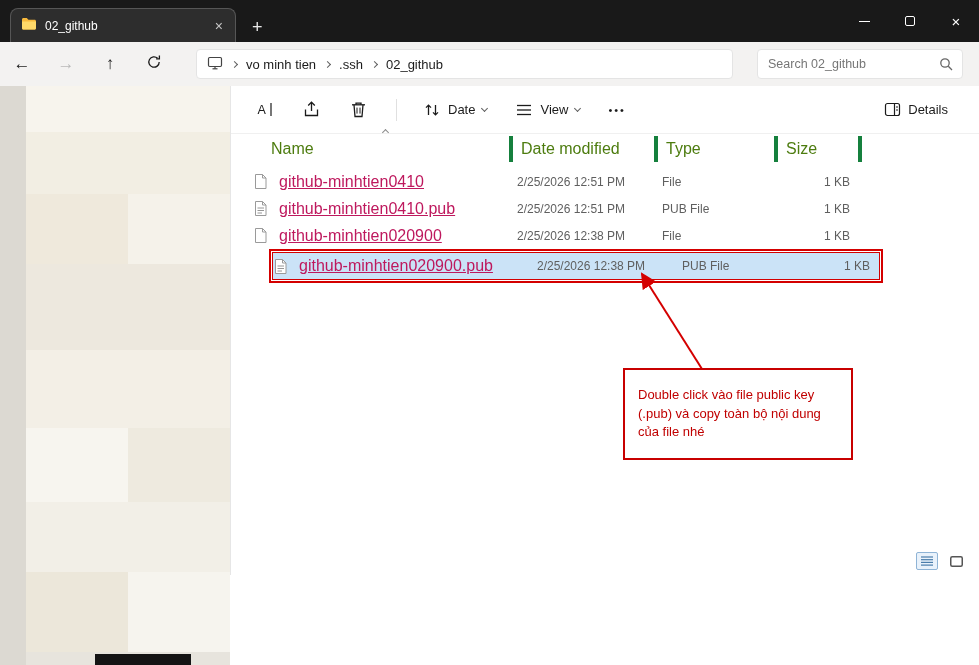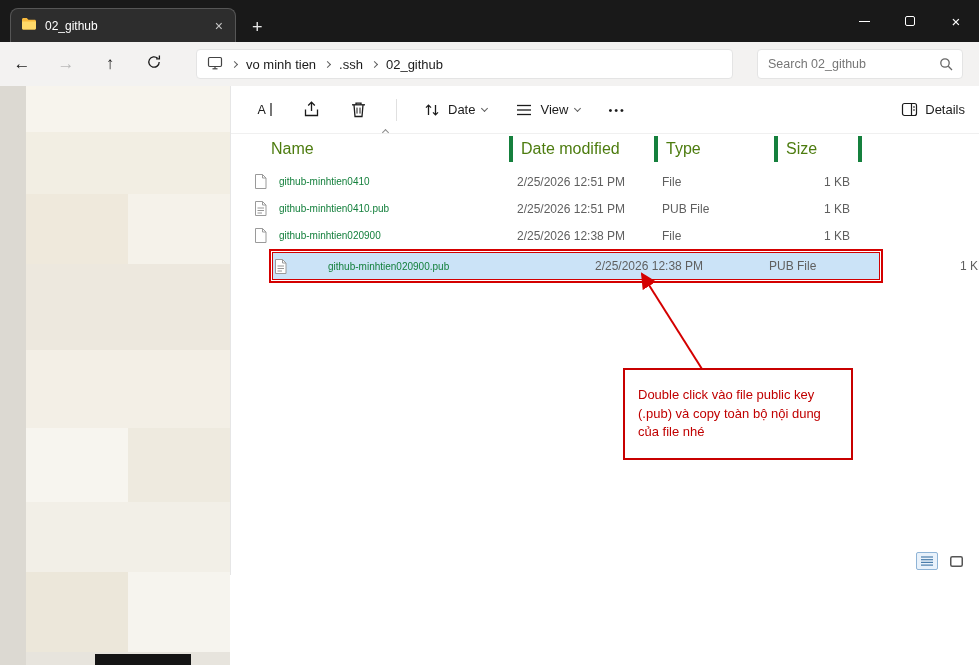--- a/index.html
+++ b/index.html
@@ -69,48 +69,48 @@
     position: absolute; left: 230px; top: 86px; right: 0; bottom: 0;
     background: #fff; border-left: 1px solid #e6e6e6;
   }
   .cmdbar {
     height: 48px; display: flex; align-items: center; padding-left: 24px;
     border-bottom: 1px solid #f0f0f0; color: #1b1b1b; font-size: 13px;
   }
   .cmdbtn { display: flex; align-items: center; gap: 7px; margin-right: 28px; }
   .vsep { width: 1px; height: 22px; background: #e0e0e0; margin-right: 26px; }
   .more-dots { font-size: 11px; letter-spacing: 2px; color: #1b1b1b; }
-  .details-btn { margin-left: auto; margin-right: 14px; display: flex; align-items: center; gap: 7px; }
+  .details-btn { margin-left: auto; margin-right: 31px; display: flex; align-items: center; gap: 7px; }
 
   
   .listheader {
     margin-top: 2px; height: 26px; display: grid;
     grid-template-columns: 256px 145px 120px 84px 1px;
     padding-left: 22px; align-items: center;
     font-size: 16px; color: #4d7c0f; position: relative;
   }
   .hcell { height: 100%; display: flex; align-items: center; }
   .hcell.first { padding-left: 18px; }
   .hcell.bordered { border-left: 4px solid #15803d; padding-left: 8px; }
   .sort-caret { position: absolute; left: 152px; top: -6px; border-color: #8a8a8a; }
 
   
   .rows { margin-top: 6px; padding-left: 22px; font-size: 12px; }
   .row {
     width: 605px; height: 27px; display: grid;
     grid-template-columns: 24px 232px 145px 120px 84px; align-items: center;
   }
-  .cell.name { color: #15803d; font-size: 10px; padding-left: 2px; white-space: nowrap; }
+  .cell.name { color: #be185d; font-size: 16px; padding-left: 2px; white-space: nowrap; text-decoration: underline; }
   .cell.dim { color: #5f5f5f; padding-left: 8px; white-space: nowrap; }
   .cell.size { text-align: right; padding-right: 8px; padding-left: 0; }
   .cell.icon { display: flex; align-items: center; justify-content: flex-start; }
 
   .red-wrap { margin-left: 16px; width: 614px; border: 2px solid #d40000; padding: 1px; }
   .red-wrap-inner { border: 1px solid #d40000; }
-  .red-wrap .row { width: 100%; height: 26px; background: #cbe3f7; gap: 29px; }
+  .red-wrap .row { width: 100%; height: 26px; background: #cbe3f7; }
 
   
   .status-toggles { position: absolute; right: 12px; bottom: 5px; display: flex; gap: 7px; align-items: center; }
   .toggle { width: 22px; height: 18px; display: flex; align-items: center; justify-content: center; border-radius: 2px; }
   .toggle.active { border: 1px solid #8fb4d6; background: #e9f2fb; }
 
   
   .arrow-overlay { position: absolute; left: 0; top: 0; width: 979px; height: 665px; pointer-events: none; z-index: 30; }
   .callout {
     position: absolute; left: 623px; top: 368px; width: 230px; height: 92px;

